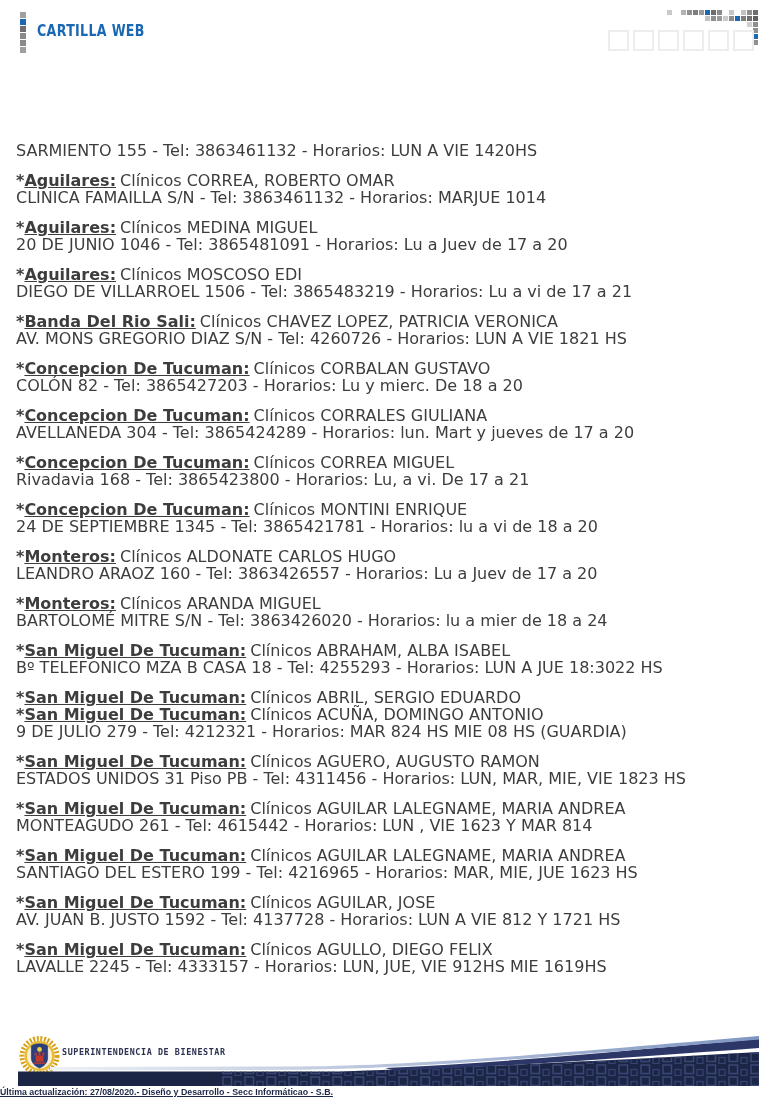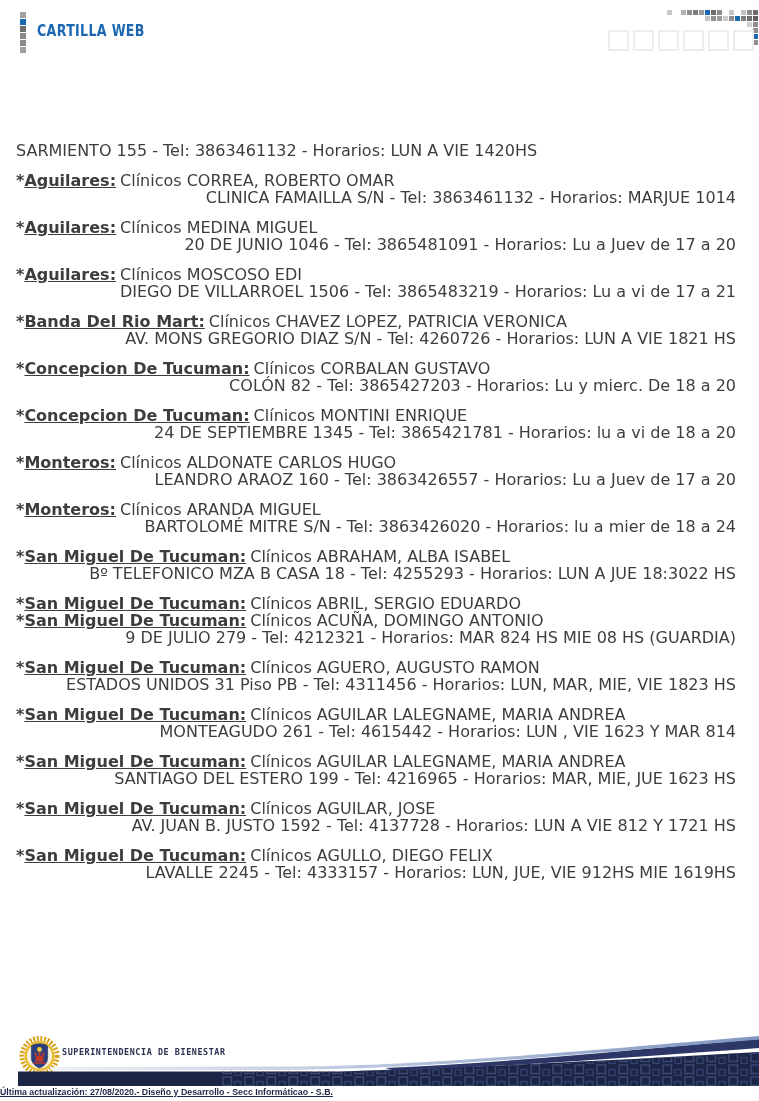--- a/index.html
+++ b/index.html
@@ -26,21 +26,21 @@
     white-space:nowrap;
   }
   .pixel-deco{position:absolute;left:600px;top:0;width:159px;height:60px;}
   .pixel-deco .px{position:absolute;width:5px;height:5px;}
   .pixel-deco .outline{position:absolute;width:21px;height:21px;border:2px solid #ededed;background:transparent;}
 
   
   .list{position:absolute;left:16px;top:142px;width:720px;font-size:16px;line-height:17px;}
   .line{margin:0;white-space:nowrap;}
   .intro-line{margin:0 0 13px 0;}
-  .entry .detail-line{margin:0 0 13px 0;text-align:right;}
+  .entry .detail-line{margin:0 0 13px 0;}
   .loc{font-weight:bold;text-decoration:underline;margin-right:4px;}
   .star{font-weight:bold;}
 
   
   .footer-emblem{position:absolute;left:19px;top:1036px;width:41px;height:41px;}
   .footer-org{
     position:absolute;left:62px;top:1047px;
     font-family:"DejaVu Sans Mono","Liberation Mono",monospace;
     font-size:8.4px;font-weight:bold;letter-spacing:.6px;color:#2a3050;
     white-space:nowrap;
@@ -114,30 +114,38 @@
       <p class="line name-line"><span class="star">*</span><span class="loc">Aguilares:</span><span class="rest">Clínicos MEDINA MIGUEL</span></p>
       <p class="line detail-line">20 DE JUNIO 1046 - Tel: 3865481091 - Horarios: Lu a Juev de 17 a 20</p>
     </div>
 
     <div class="entry">
       <p class="line name-line"><span class="star">*</span><span class="loc">Aguilares:</span><span class="rest">Clínicos MOSCOSO EDI</span></p>
       <p class="line detail-line">DIEGO DE VILLARROEL 1506 - Tel: 3865483219 - Horarios: Lu a vi de 17 a 21</p>
     </div>
 
     <div class="entry">
-      <p class="line name-line"><span class="star">*</span><span class="loc">Banda Del Rio Mart:</span><span class="rest">Clínicos CHAVEZ LOPEZ, PATRICIA VERONICA</span></p>
+      <p class="line name-line"><span class="star">*</span><span class="loc">Banda Del Rio Sali:</span><span class="rest">Clínicos CHAVEZ LOPEZ, PATRICIA VERONICA</span></p>
       <p class="line detail-line">AV. MONS GREGORIO DIAZ S/N - Tel: 4260726 - Horarios: LUN A VIE 1821 HS</p>
     </div>
 
     <div class="entry">
       <p class="line name-line"><span class="star">*</span><span class="loc">Concepcion De Tucuman:</span><span class="rest">Clínicos CORBALAN GUSTAVO</span></p>
       <p class="line detail-line">COLÓN 82 - Tel: 3865427203 - Horarios: Lu y mierc. De 18 a 20</p>
     </div>
 
-
+    <div class="entry">
+      <p class="line name-line"><span class="star">*</span><span class="loc">Concepcion De Tucuman:</span><span class="rest">Clínicos CORRALES GIULIANA</span></p>
+      <p class="line detail-line">AVELLANEDA 304 - Tel: 3865424289 - Horarios: lun. Mart y jueves de 17 a 20</p>
+    </div>
+
+    <div class="entry">
+      <p class="line name-line"><span class="star">*</span><span class="loc">Concepcion De Tucuman:</span><span class="rest">Clínicos CORREA MIGUEL</span></p>
+      <p class="line detail-line">Rivadavia 168 - Tel: 3865423800 - Horarios: Lu, a vi. De 17 a 21</p>
+    </div>
 
     <div class="entry">
       <p class="line name-line"><span class="star">*</span><span class="loc">Concepcion De Tucuman:</span><span class="rest">Clínicos MONTINI ENRIQUE</span></p>
       <p class="line detail-line">24 DE SEPTIEMBRE 1345 - Tel: 3865421781 - Horarios: lu a vi de 18 a 20</p>
     </div>
 
     <div class="entry">
       <p class="line name-line"><span class="star">*</span><span class="loc">Monteros:</span><span class="rest">Clínicos ALDONATE CARLOS HUGO</span></p>
       <p class="line detail-line">LEANDRO ARAOZ 160 - Tel: 3863426557 - Horarios: Lu a Juev de 17 a 20</p>
     </div>

